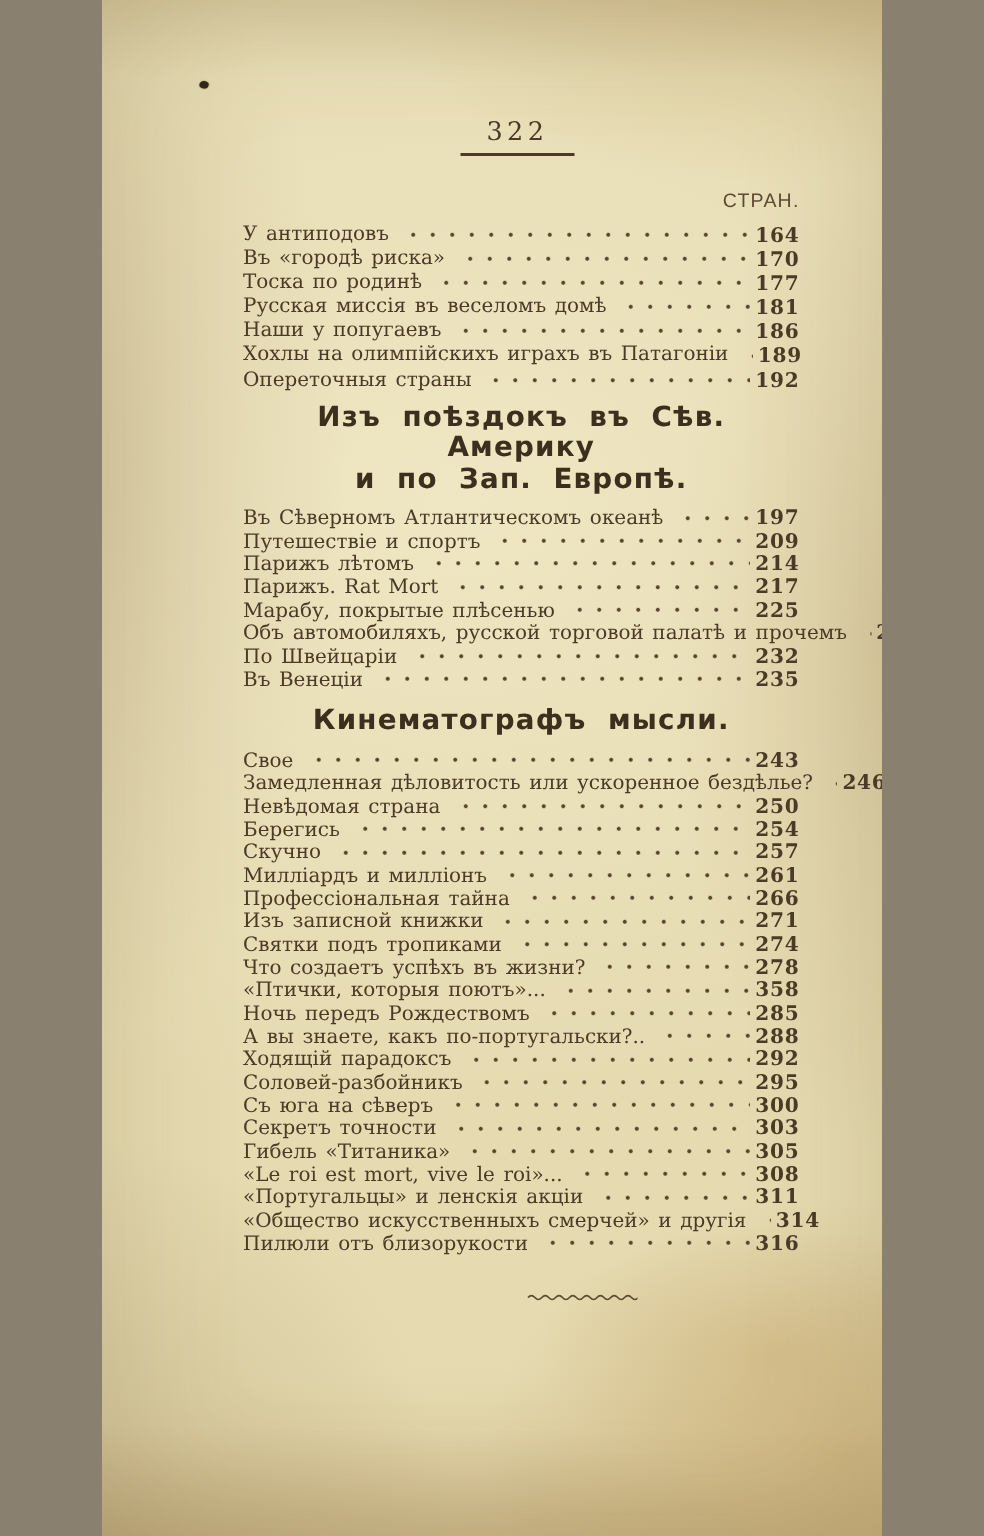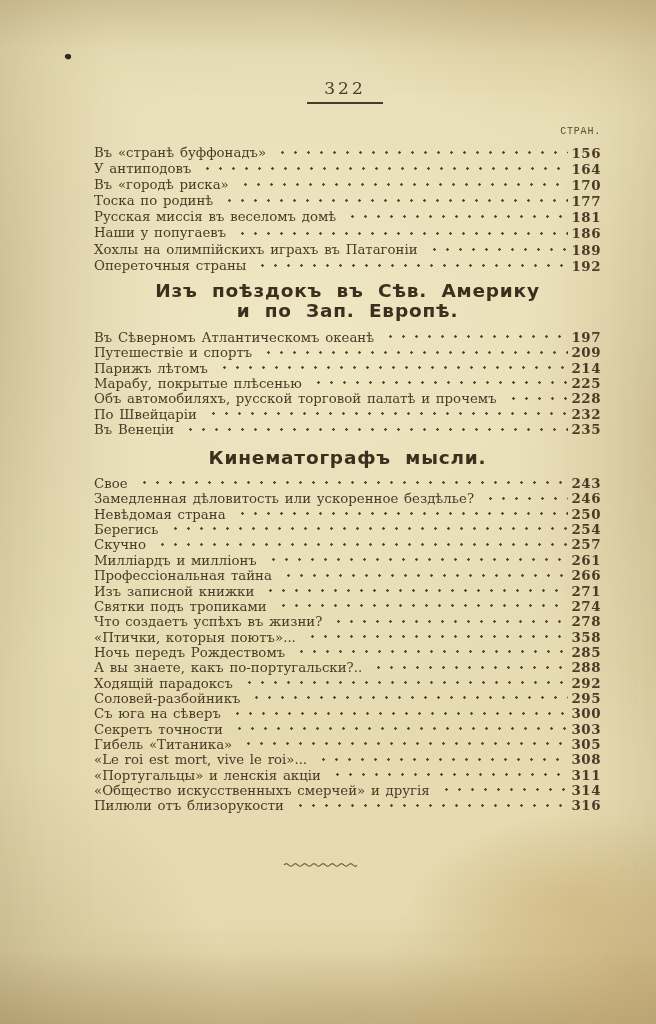--- a/index.html
+++ b/index.html
@@ -1,18 +1,18 @@
 <!DOCTYPE html>
 <html style="--paper: #e5dab0; --ink: #4a3a26; --ink-dots: #57452c; --ink-light: #5d4b32; --ink-heading: #3c2f1d;"><head>
 <meta charset="utf-8">
 <style>
   html,body{margin:0;padding:0;background:#8a8070;}
   .paper{
     position:relative;
-    width:656px;height:1024px;
+    width:520px;height:1024px;
     margin:0 auto;
     overflow:hidden;
     font-family:"DejaVu Serif","Liberation Serif",serif;
     color:var(--ink,#4a3a26);
     background-color:var(--paper,#e5dab0);
     background-image:
       radial-gradient(ellipse 420px 300px at 96% 95%, rgba(184,146,82,.40), rgba(0,0,0,0) 58%),
       radial-gradient(ellipse 260px 140px at 86% 88%, rgba(180,140,76,.22), rgba(0,0,0,0) 60%),
       radial-gradient(ellipse 700px 170px at 55% 99%, rgba(178,142,82,.20), rgba(0,0,0,0) 60%),
       radial-gradient(ellipse 380px 460px at 0% 102%, rgba(143,117,70,.28), rgba(0,0,0,0) 62%),
@@ -29,22 +29,22 @@
     box-shadow:0 0 1px rgba(51,39,23,.7);
   }
   .pagenum-wrap{padding-top:78px;text-align:center;padding-left:34px;}
   .pagenum{
     display:inline-block;font-size:17px;letter-spacing:3px;
     padding:0 17px 4px;border-bottom:2px solid var(--ink,#4a3a26);
   }
   .toc{position:absolute;left:94px;right:55px;top:102px;}
   .col-head{
     margin-top:24px;text-align:right;
-    font-size:10px;letter-spacing:.8px;color:var(--ink-light,#5d4b32);
-    font-family:Liberation Mono, monospace;
+    font-size:13px;letter-spacing:.8px;color:var(--ink-light,#5d4b32);
+    font-family:Liberation Sans, sans-serif;
   }
   .entries{margin-top:8px;}
   .row{display:flex;line-height:16.1px;font-size:13.3px;word-spacing:1.5px;white-space:nowrap;}
   .entries.mid .row{line-height:15.4px;}
   .entries.tight .row{line-height:15.35px;}
   .title{flex:0 0 auto;}
   .dots{
     flex:1 1 auto;align-self:stretch;margin:0 3px 0 6px;min-width:10px;
     background-image:radial-gradient(circle, var(--ink-dots,#57452c) 1.05px, rgba(0,0,0,0) 1.5px);
     background-size:13px 13px;background-repeat:repeat-x;
@@ -68,25 +68,20 @@
 
   <div class="pagenum-wrap">
     <span class="pagenum">322</span>
   </div>
 
   <div class="toc">
     <div class="col-head">СТРАН.</div>
     <div id="toc-sections">
         <div class="entries">
           <div class="row">
-            <span class="title">Въ «странѣ буффонадъ»</span>
-            <span class="dots"></span>
-            <span class="pg">156</span>
-          </div>
-          <div class="row">
             <span class="title">У антиподовъ</span>
             <span class="dots"></span>
             <span class="pg">164</span>
           </div>
           <div class="row">
             <span class="title">Въ «городѣ риска»</span>
             <span class="dots"></span>
             <span class="pg">170</span>
           </div>
           <div class="row">
@@ -127,20 +122,25 @@
           </div>
           <div class="row">
             <span class="title">Путешествіе и спортъ</span>
             <span class="dots"></span>
             <span class="pg">209</span>
           </div>
           <div class="row">
             <span class="title">Парижъ лѣтомъ</span>
             <span class="dots"></span>
             <span class="pg">214</span>
+          </div>
+          <div class="row">
+            <span class="title">Парижъ. Rat Mort</span>
+            <span class="dots"></span>
+            <span class="pg">217</span>
           </div>
           <div class="row">
             <span class="title">Марабу, покрытые плѣсенью</span>
             <span class="dots"></span>
             <span class="pg">225</span>
           </div>
           <div class="row">
             <span class="title">Объ автомобиляхъ, русской торговой палатѣ и прочемъ</span>
             <span class="dots"></span>
             <span class="pg">228</span>

